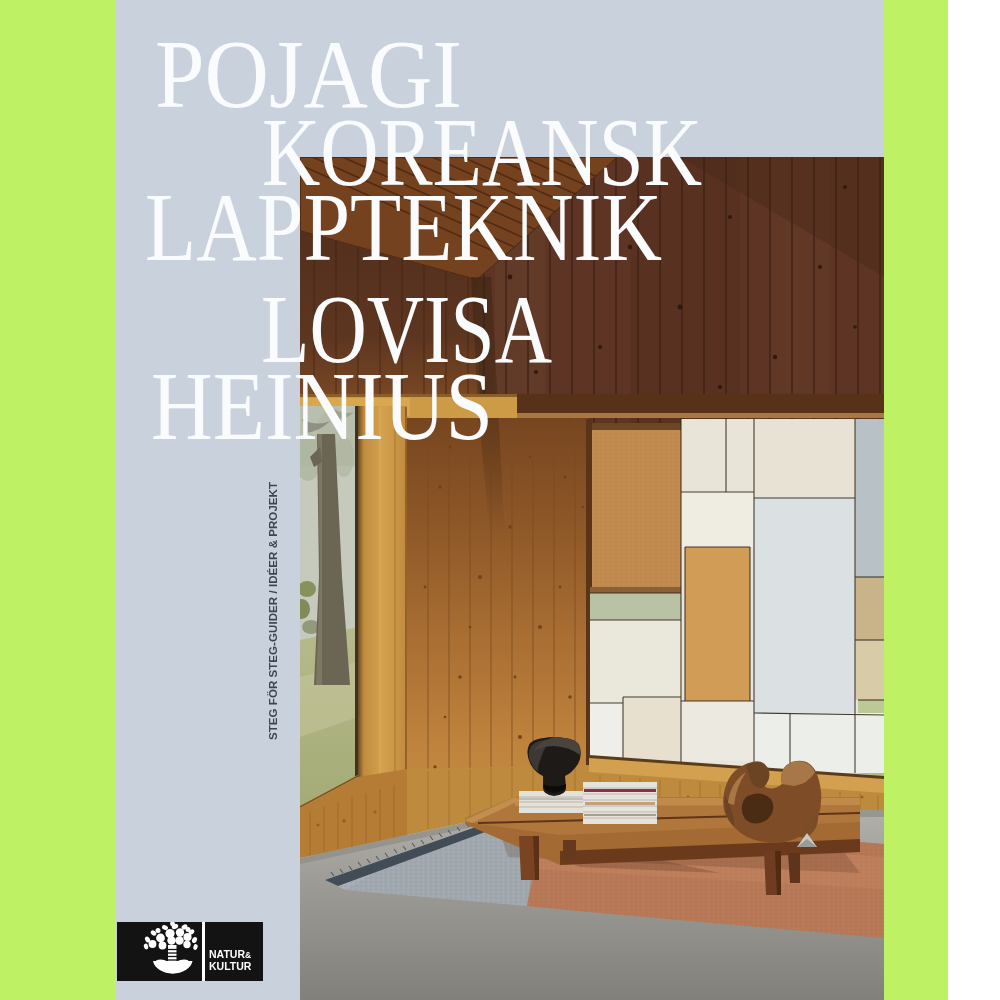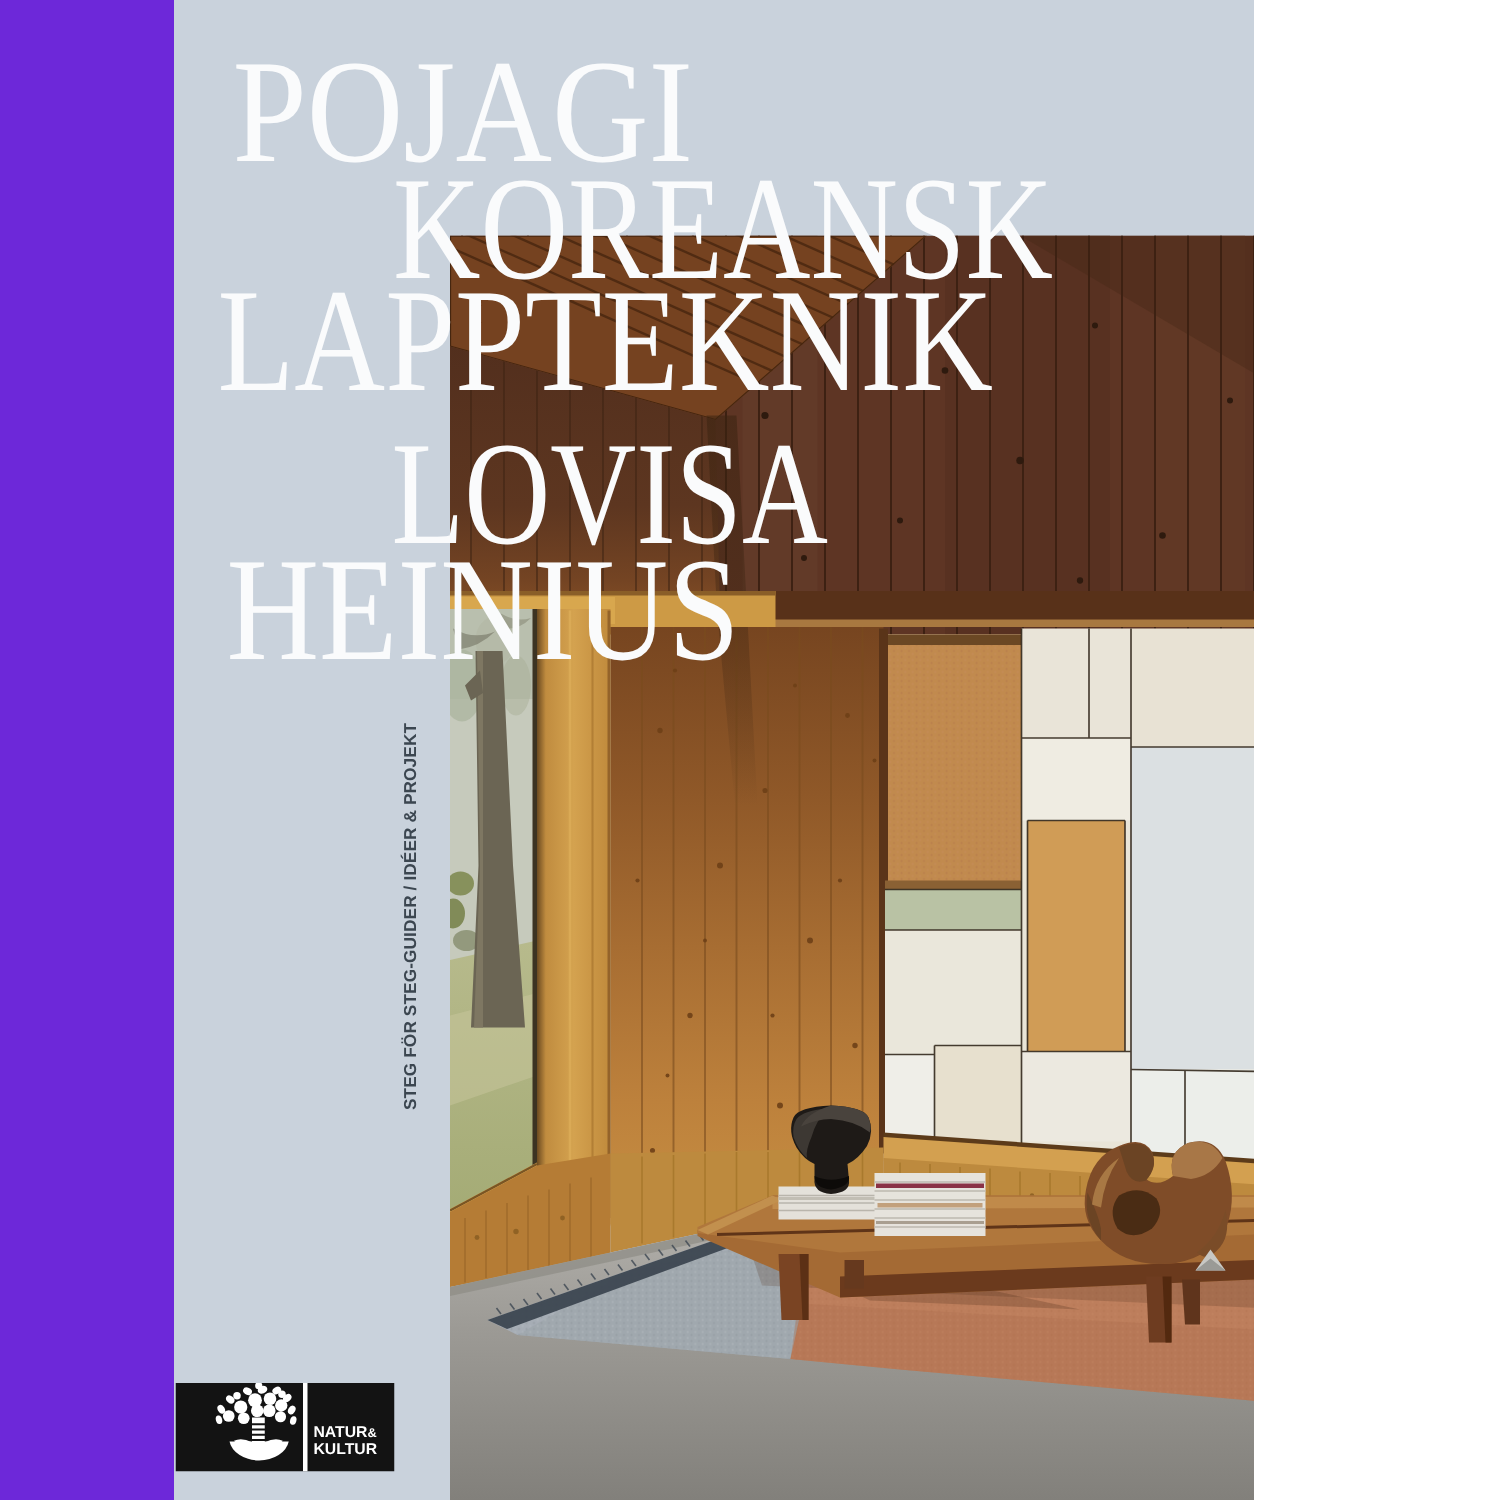--- a/index.html
+++ b/index.html
@@ -1,16 +1,16 @@
 <!DOCTYPE html>
 <html><head>
 <meta charset="utf-8">
 <style>
 html,body{margin:0;padding:0;background:#ffffff;}
-#page{position:relative;width:836px;height:1000px;background:#6d28d9;overflow:hidden;font-family:"Liberation Sans",sans-serif;}
+#page{position:relative;width:948px;height:1000px;background:#bef264;overflow:hidden;font-family:"Liberation Sans",sans-serif;}
 #cover{position:absolute;left:116px;top:0;width:768px;height:1000px;background:#c9d2dc;overflow:hidden;}
 #photo{position:absolute;left:184px;top:157px;width:584px;height:843px;}
 #titles{position:absolute;left:0;top:0;width:768px;height:1000px;}
 #logo{position:absolute;left:1px;top:922px;width:146px;height:59px;}
 </style>
 </head>
 <body>
 <div id="page">
 <div id="cover">
 

